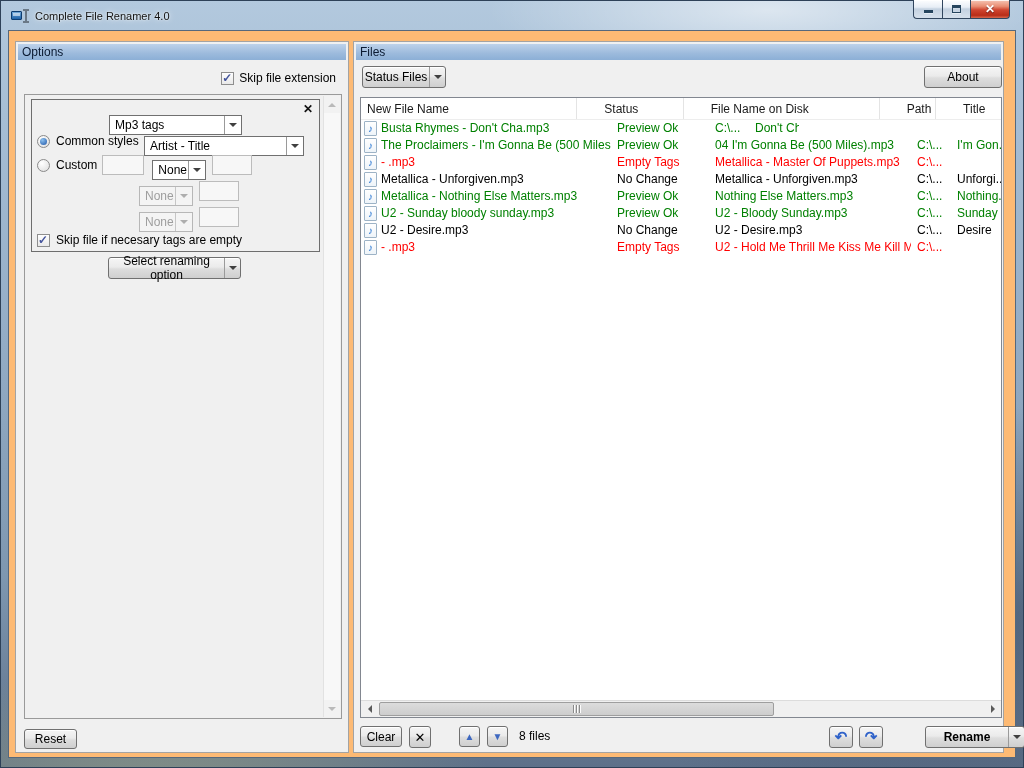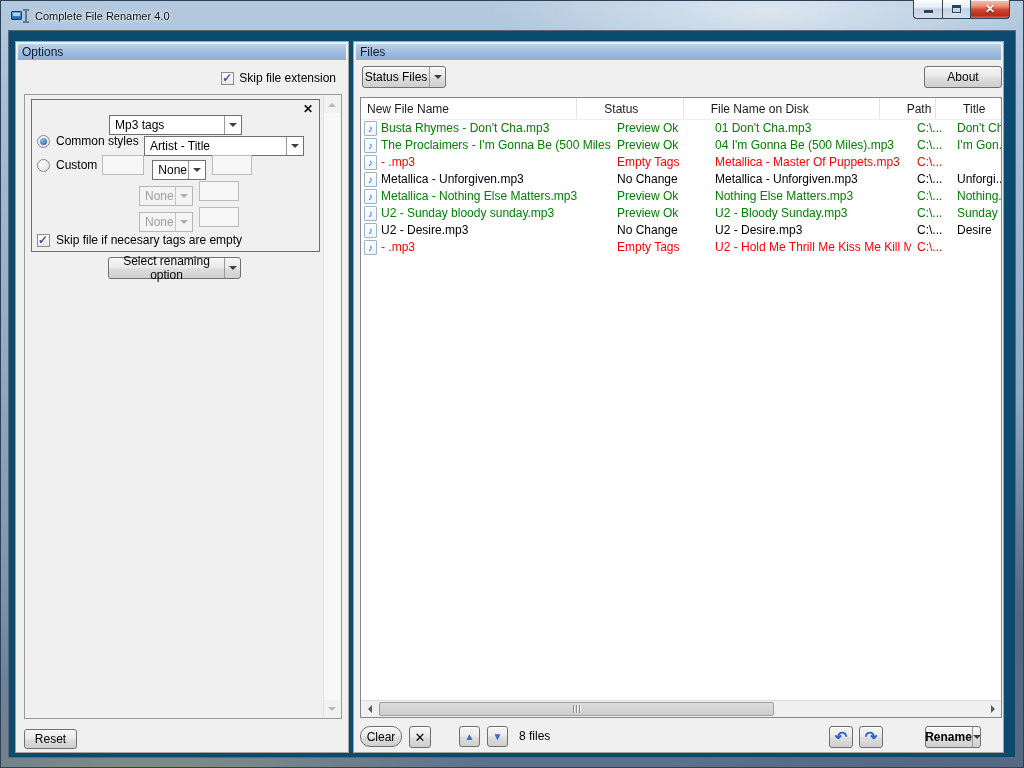--- a/index.html
+++ b/index.html
@@ -28,21 +28,21 @@
     background:linear-gradient(#fdfeff, #e7eef6 40%, #c3d1e0 50%, #d3deea 90%); box-shadow: inset 0 1px 0 rgba(255,255,255,.8); }
   .cap-btn.minimize { width:29px; border-right:none; border-bottom-left-radius:4px; }
   .cap-btn.maximize { width:28px; border-right:none; }
   .cap-btn.close { width:40px; border-bottom-right-radius:4px;
     background:linear-gradient(#f6c6b6, #e98e74 35%, #cf4530 55%, #b92d18 85%, #d8684e); }
   .glyph-min { width:9px; height:3px; background:#26455e; margin-top:5px; box-shadow:0 1px 0 rgba(255,255,255,.5); }
   .glyph-max { width:9px; height:8px; border:1px solid #26455e; border-top-width:3px; background:transparent; box-shadow:0 1px 0 rgba(255,255,255,.5); }
   .glyph-close { color:#fff; font-size:12px; font-weight:bold; text-shadow:0 1px 1px rgba(60,0,0,.7); line-height:1; }
 
   
-  .client { position:absolute; left:8px; top:30px; right:8px; bottom:10px; background:#0c4a6e; border:1px solid #56687c; }
+  .client { position:absolute; left:8px; top:30px; right:8px; bottom:10px; background:#fdba74; border:1px solid #56687c; }
 
   .panel { position:absolute; border:1px solid #a3a3a3; background:#f0f0f0; }
   .panel-header { margin:2px; height:16px; line-height:16px; padding-left:4px; font-size:12px; color:#0b1b33;
     background:linear-gradient(#bdd2ea,#9cbadc 60%,#8cafd6); }
   .panel-left  { left:6px;  top:10px; width:334px; height:712px; }
   .panel-right { left:344px; top:10px; width:651px; height:712px; }
 
   
   .btn { border:1px solid #707070; border-radius:3px; font-size:12px; color:#000; display:flex; align-items:center; justify-content:center;
     background:linear-gradient(#f5f5f5,#ebebeb 45%,#dddddd 55%,#cfcfcf); box-shadow: inset 0 1px 0 #fff; }
@@ -108,28 +108,28 @@
   .state-ok { color:var(--ok); } .state-error { color:var(--error); } .state-none { color:var(--none); }
 
   .hscroll { position:absolute; left:0; right:0; bottom:0; height:17px; background:#f0f0f0; border-top:1px solid #dcdcdc; }
   .hs-left, .hs-right { position:absolute; top:0; bottom:0; width:17px; display:flex; align-items:center; justify-content:center; background:#f0f0f0; }
   .hs-left { left:0; } .hs-right { right:0; }
   .hs-thumb { position:absolute; left:18px; top:1px; bottom:1px; width:395px; background:linear-gradient(#dcdcdc,#cdcdcd); border:1px solid #9e9e9e; border-radius:2px;
     display:flex; align-items:center; justify-content:center; gap:2px; }
   .grip { width:1px; height:8px; background:#8b8b8b; box-shadow:1px 0 0 #fdfdfd; }
 
   .files-footer { position:absolute; left:0; right:0; top:684px; height:26px; }
-  .clear-btn { position:absolute; left:6px; top:0; width:42px; height:21px;border-radius:10px; }
+  .clear-btn { position:absolute; left:6px; top:0; width:42px; height:21px; }
   .xclear-btn { position:absolute; left:55px; top:0; width:22px; height:22px; font-size:13px; }
   .up-btn { position:absolute; left:105px; top:0; width:21px; height:21px; color:#3e68c0; font-size:10px; }
   .down-btn { position:absolute; left:133px; top:0; width:21px; height:21px; color:#3e68c0; font-size:10px; }
   .file-count { position:absolute; left:165px; top:3px; }
   .undo-btn, .redo-btn { position:absolute; top:0; width:24px; height:22px; font-size:15px; font-weight:bold; color:#2f62c9; }
   .undo-btn { left:475px; } .redo-btn { left:505px; }
-  .rename-btn { position:absolute; left:571px; top:0; width:56px; height:22px; font-weight:bold; }
+  .rename-btn { position:absolute; left:571px; top:0; width:100px; height:22px; font-weight:bold; }
 </style>
 </head>
 <body>
 
 <div class="titlebar">
   <span class="app-icon">
       <span class="chip"></span>
       <span class="ibeam"></span>
     </span>
   <span class="title-text">Complete File Renamer 4.0</span>
@@ -256,21 +256,20 @@
         <div class="th c3">Path</div>
         <div class="th c4">Title</div>
       </div>
       <div>
           <div class="trow state-ok">
     <div class="td c0">
       <span class="note-icon">♪</span>
       <span style="white-space:nowrap; overflow:hidden;">Busta Rhymes - Don't Cha.mp3</span>
     </div>
     <div class="td c1">Preview Ok</div>
-    <div class="td c2">01 Don't Cha.mp3</div>
     <div class="td c3">C:\...</div>
     <div class="td c4">Don't Cha</div>
   </div>
           <div class="trow state-ok">
     <div class="td c0">
       <span class="note-icon">♪</span>
       <span style="white-space:nowrap; overflow:hidden;">The Proclaimers - I'm Gonna Be (500 Miles).mp3</span>
     </div>
     <div class="td c1">Preview Ok</div>
     <div class="td c2">04 I'm Gonna Be (500 Miles).mp3</div>

